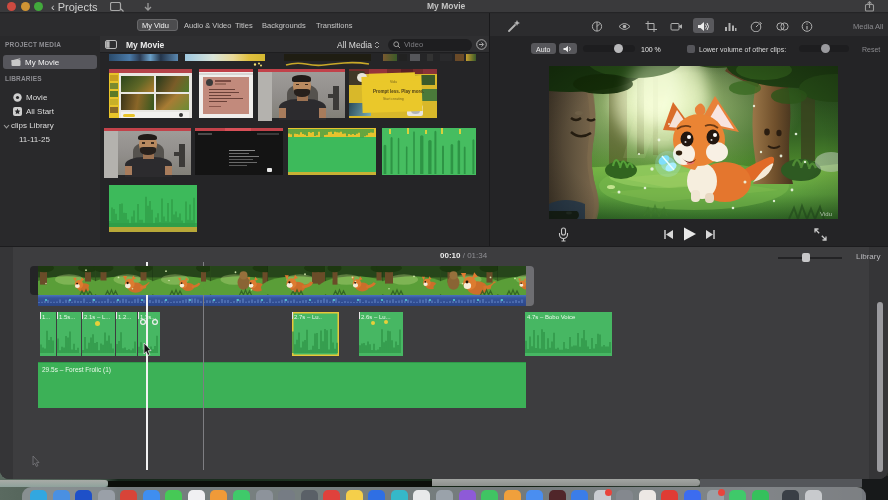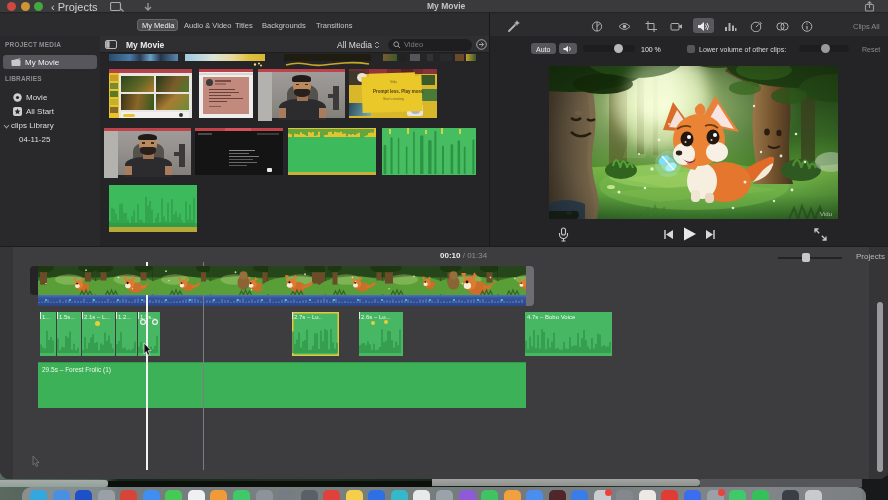--- a/index.html
+++ b/index.html
@@ -67,21 +67,21 @@
       <svg class="ic" style="left:143px;top:2px" width="10" height="10" viewBox="0 0 10 10">
         <path d="M5 1v6M2 5l3 3 3-3" stroke="#9a9a9a" stroke-width="1.3" fill="none"></path>
       </svg>
       <div class="txt" style="left:427px;top:2px;font-size:8.5px;font-weight:bold;color:#c4c4c4">My Movie</div>
       <svg class="ic" style="left:864px;top:1px" width="11" height="11" viewBox="0 0 11 11">
         <rect x="1.5" y="3.5" width="8" height="6.5" rx="1" fill="none" stroke="#9a9a9a" stroke-width="1.1"></rect>
         <path d="M5.5 7V0.8M3.5 2.6L5.5 0.7l2 1.9" stroke="#9a9a9a" stroke-width="1.1" fill="none"></path>
       </svg>
       <div class="abs" style="left:0;top:14px;width:490px;height:22px;background:#2c2c2e"></div>
       <div class="abs" style="left:137px;top:19px;width:41px;height:12px;background:#4c4c4e;border:0.5px solid #68686a;border-radius:3px"></div>
-      <div class="txt" style="left:142px;top:22px;font-size:7.5px;color:#f0f0f0">My Media</div>
+      <div class="txt" style="left:142px;top:22px;font-size:7.5px;color:#f0f0f0">My Vidu</div>
       <div class="txt" style="left:184px;top:22px;font-size:7.5px;color:#c6c6c6">Audio &amp; Video</div>
       <div class="txt" style="left:235px;top:22px;font-size:7.5px;color:#c6c6c6">Titles</div>
       <div class="txt" style="left:262px;top:22px;font-size:7.5px;color:#c6c6c6">Backgrounds</div>
       <div class="txt" style="left:316px;top:22px;font-size:7.5px;color:#c6c6c6">Transitions</div>
       <div class="abs" style="left:0;top:36px;width:100px;height:210px;background:#29292b"></div>
       <div class="txt" style="left:5px;top:42px;font-size:6.5px;font-weight:bold;color:#8e8e93;letter-spacing:0.2px">PROJECT MEDIA</div>
       <div class="abs" style="left:3px;top:55px;width:94px;height:14px;background:#56565c;border-radius:3px"></div>
       <svg class="ic" style="left:11px;top:58px" width="10" height="9" viewBox="0 0 10 9">
         <rect x="0.5" y="2" width="9" height="6" rx="1" fill="#c9c9c9"></rect>
         <path d="M0.5 3.5l9-2.2-0.4-1.1-9 2.3z" fill="#c9c9c9"></path>
@@ -95,21 +95,21 @@
       <div class="txt" style="left:26px;top:94px;font-size:8px;color:#dedede">Movie</div>
       <svg class="ic" style="left:13px;top:107px" width="9" height="9" viewBox="0 0 9 9">
         <rect x="0" y="0" width="9" height="9" rx="2" fill="#cfcfcf"></rect>
         <path d="M4.5 1.6l0.9 1.8 2 0.3-1.45 1.4 0.35 2-1.8-0.95-1.8 0.95 0.35-2-1.45-1.4 2-0.3z" fill="#29292b"></path>
       </svg>
       <div class="txt" style="left:26px;top:108px;font-size:8px;color:#dedede">All Start</div>
       <svg class="ic" style="left:3px;top:123px" width="7" height="7" viewBox="0 0 7 7">
         <path d="M1 2l2.5 2.8L6 2" stroke="#9a9a9a" stroke-width="1.1" fill="none"></path>
       </svg>
       <div class="txt" style="left:11px;top:122px;font-size:8px;color:#dedede">clips Library</div>
-      <div class="txt" style="left:19px;top:136px;font-size:8px;color:#dedede">04-11-25</div>
+      <div class="txt" style="left:19px;top:136px;font-size:8px;color:#dedede">11-11-25</div>
       <div class="abs" style="left:100px;top:36px;width:390px;height:210px;background:#252527"></div>
       <div class="abs" style="left:100px;top:36px;width:390px;height:17px;background:#2f2f31;border-bottom:1px solid #1e1e20"></div>
       <svg class="ic" style="left:105px;top:40px" width="12" height="9" viewBox="0 0 12 9">
         <rect x="0.5" y="0.5" width="11" height="8" rx="1.5" fill="none" stroke="#b8b8b8" stroke-width="1"></rect>
         <rect x="1.2" y="1.2" width="3.4" height="6.6" fill="#b8b8b8"></rect>
       </svg>
       <div class="txt" style="left:126px;top:40.5px;font-size:8.5px;font-weight:bold;color:#ececec">My Movie</div>
       <div class="txt" style="left:337px;top:40.5px;font-size:8.5px;color:#dcdcdc">All Media</div>
       <svg class="ic" style="left:374px;top:41px" width="6" height="8" viewBox="0 0 6 8">
         <path d="M1 3l2-2 2 2M1 5l2 2 2-2" stroke="#b0b0b0" stroke-width="0.9" fill="none"></path>
@@ -294,21 +294,21 @@
         <path d="M9.5 1l2 1.5-1.5 1" stroke="#b0b0b0" fill="none" stroke-width="1"></path>
       </svg>
       <svg class="ic" style="left:776px;top:20.5px" width="13" height="11" viewBox="0 0 13 11">
         <circle cx="4.5" cy="5.5" r="3.6" stroke="#b0b0b0" fill="none" stroke-width="1"></circle>
         <circle cx="8.5" cy="5.5" r="3.6" stroke="#b0b0b0" fill="none" stroke-width="1"></circle>
       </svg>
       <svg class="ic" style="left:801px;top:20.5px" width="13" height="11" viewBox="0 0 13 11">
         <circle cx="6" cy="5.5" r="4.8" stroke="#b0b0b0" fill="none" stroke-width="1"></circle>
         <path d="M6 5v3.4M6 2.6v1" stroke="#b0b0b0" stroke-width="1.2"></path>
       </svg>
-      <div class="txt" style="left:853px;top:23px;font-size:7.5px;color:#8a8a8e">Clips All</div>
+      <div class="txt" style="left:853px;top:23px;font-size:7.5px;color:#8a8a8e">Media All</div>
       <div class="abs" style="left:531px;top:43px;width:25px;height:11px;background:#57575b;border-radius:3px"></div>
       <div class="txt" style="left:536px;top:45.5px;font-size:7px;color:#f0f0f0">Auto</div>
       <div class="abs" style="left:559px;top:43px;width:18px;height:11px;background:#57575b;border-radius:3px"></div>
       <svg class="ic" style="left:563px;top:45px" width="10" height="8" viewBox="0 0 10 8">
         <path d="M0.5 3v2h2L5 7.2V0.8L2.5 3z" fill="#ececec"></path>
         <path d="M6.5 2.2q1.6 1.8 0 3.6" stroke="#ececec" fill="none" stroke-width="0.9"></path>
       </svg>
       <div class="abs" style="left:583px;top:45px;width:52px;height:7px;background:#1d1d1f;border-radius:3.5px"></div>
       <div class="abs" style="left:614px;top:44px;width:9px;height:9px;background:#b8b8ba;border-radius:50%"></div>
       <div class="txt" style="left:641px;top:45.5px;font-size:7px;color:#e8e8e8">100 %</div>
@@ -335,21 +335,21 @@
       <svg class="ic" style="left:814px;top:228px" width="13" height="13" viewBox="0 0 13 13">
         <path d="M1 4.5V1h3.5M1 1l4.2 4.2M12 8.5V12H8.5M12 12L7.8 7.8" stroke="#c8c8c8" stroke-width="1.3" fill="none"></path>
       </svg>
       <div class="abs" style="left:0;top:246px;width:888px;height:233px;background:#3d3d3f"></div>
       <div class="abs" style="left:0;top:246px;width:888px;height:1px;background:#1c1c1e"></div>
       <div class="abs" style="left:0;top:247px;width:13px;height:232px;background:#353537"></div>
       <div class="abs" style="left:869px;top:247px;width:19px;height:232px;background:#353537"></div>
       <div class="txt" style="left:440px;top:252px;font-size:8px;font-weight:bold;color:#ececec">00:10 <span style="font-weight:normal;color:#8f8f93">/ 01:34</span></div>
       <div class="abs" style="left:778px;top:257px;width:64px;height:1.5px;background:#232325"></div>
       <div class="abs" style="left:802px;top:253px;width:8px;height:9px;background:#c8c8ca;border-radius:2px"></div>
-      <div class="txt" style="left:856px;top:253px;font-size:8px;color:#b8b8bc">Projects</div>
+      <div class="txt" style="left:856px;top:253px;font-size:8px;color:#b8b8bc">Library</div>
       <div class="abs" style="left:30px;top:266px;width:8px;height:29px;background:#242426;border-radius:4px 0 0 4px"></div>
       <div class="abs" style="left:526px;top:266px;width:8px;height:40px;background:#6e6e72;border-radius:0 4px 4px 0"></div>
       <div class="abs" style="left:38px;top:295px;width:488px;height:11px;background:linear-gradient(180deg,#4a74bd 0,#35549c 3px,#2b4688 100%)"><svg width="488" height="11">
           <path d="M1 5V4.0M4 5V3.8M7 5V3.1M10 5V1.9M13 5V3.8M16 5V3.8M19 5V3.5M22 5V1.6M25 5V3.8M28 5V1.7M31 5V2.0M34 5V3.8M37 5V2.5M40 5V2.9M43 5V3.0M46 5V0.5M49 5V3.9M52 5V4.0M55 5V0.8M58 5V3.0M61 5V3.6M64 5V3.3M67 5V3.1M70 5V0.7M73 5V3.6M76 5V3.6M79 5V2.3M82 5V2.5M85 5V0.7M88 5V1.3M91 5V3.2M94 5V3.6M97 5V1.3M100 5V0.6M103 5V4.0M106 5V1.7M109 5V1.1M112 5V2.1M115 5V3.6M118 5V1.5M121 5V1.7M124 5V3.6M127 5V2.1M130 5V3.6M133 5V4.0M136 5V3.2M139 5V3.2M142 5V3.0M145 5V2.1M148 5V1.3M151 5V0.7M154 5V0.6M157 5V0.5M160 5V1.5M163 5V3.3M166 5V3.7M169 5V2.2M172 5V2.5M175 5V2.0M178 5V3.9M181 5V3.7M184 5V0.9M187 5V2.3M190 5V1.9M193 5V3.9M196 5V3.0M199 5V0.9M202 5V2.1M205 5V0.5M208 5V3.6M211 5V2.8M214 5V1.4M217 5V2.9M220 5V1.5M223 5V2.4M226 5V3.8M229 5V3.9M232 5V0.6M235 5V3.8M238 5V3.6M241 5V3.2M244 5V1.8M247 5V1.2M250 5V2.8M253 5V2.7M256 5V1.5M259 5V3.4M262 5V3.1M265 5V2.2M268 5V2.1M271 5V4.0M274 5V3.8M277 5V3.8M280 5V1.8M283 5V1.9M286 5V0.6M289 5V1.6M292 5V3.5M295 5V1.6M298 5V0.6M301 5V3.2M304 5V4.0M307 5V3.1M310 5V3.4M313 5V3.7M316 5V4.0M319 5V3.8M322 5V1.1M325 5V3.9M328 5V2.2M331 5V3.6M334 5V3.6M337 5V1.3M340 5V3.4M343 5V3.7M346 5V2.8M349 5V1.9M352 5V2.6M355 5V1.2M358 5V3.0M361 5V2.6M364 5V1.8M367 5V2.8M370 5V1.8M373 5V2.8M376 5V3.8M379 5V3.8M382 5V1.5M385 5V1.7M388 5V0.8M391 5V1.9M394 5V2.4M397 5V3.7M400 5V1.2M403 5V3.8M406 5V2.9M409 5V3.8M412 5V3.1M415 5V3.3M418 5V2.9M421 5V1.8M424 5V2.5M427 5V3.5M430 5V1.5M433 5V1.7M436 5V1.3M439 5V4.0M442 5V2.2M445 5V1.0M448 5V3.5M451 5V3.6M454 5V1.4M457 5V3.2M460 5V3.0M463 5V1.4M466 5V3.1M469 5V3.6M472 5V3.6M475 5V3.2M478 5V1.9M481 5V3.1M484 5V1.6" stroke="#6e92d2" stroke-width="1.2" opacity="0.75"></path>
           <g fill="#58e0d8">
             <circle cx="8" cy="2" r="0.9"></circle>
             <circle cx="32" cy="2" r="0.9"></circle>
             <circle cx="56" cy="2" r="0.9"></circle>
             <circle cx="80" cy="2" r="0.9"></circle>
             <circle cx="104" cy="2" r="0.9"></circle>

